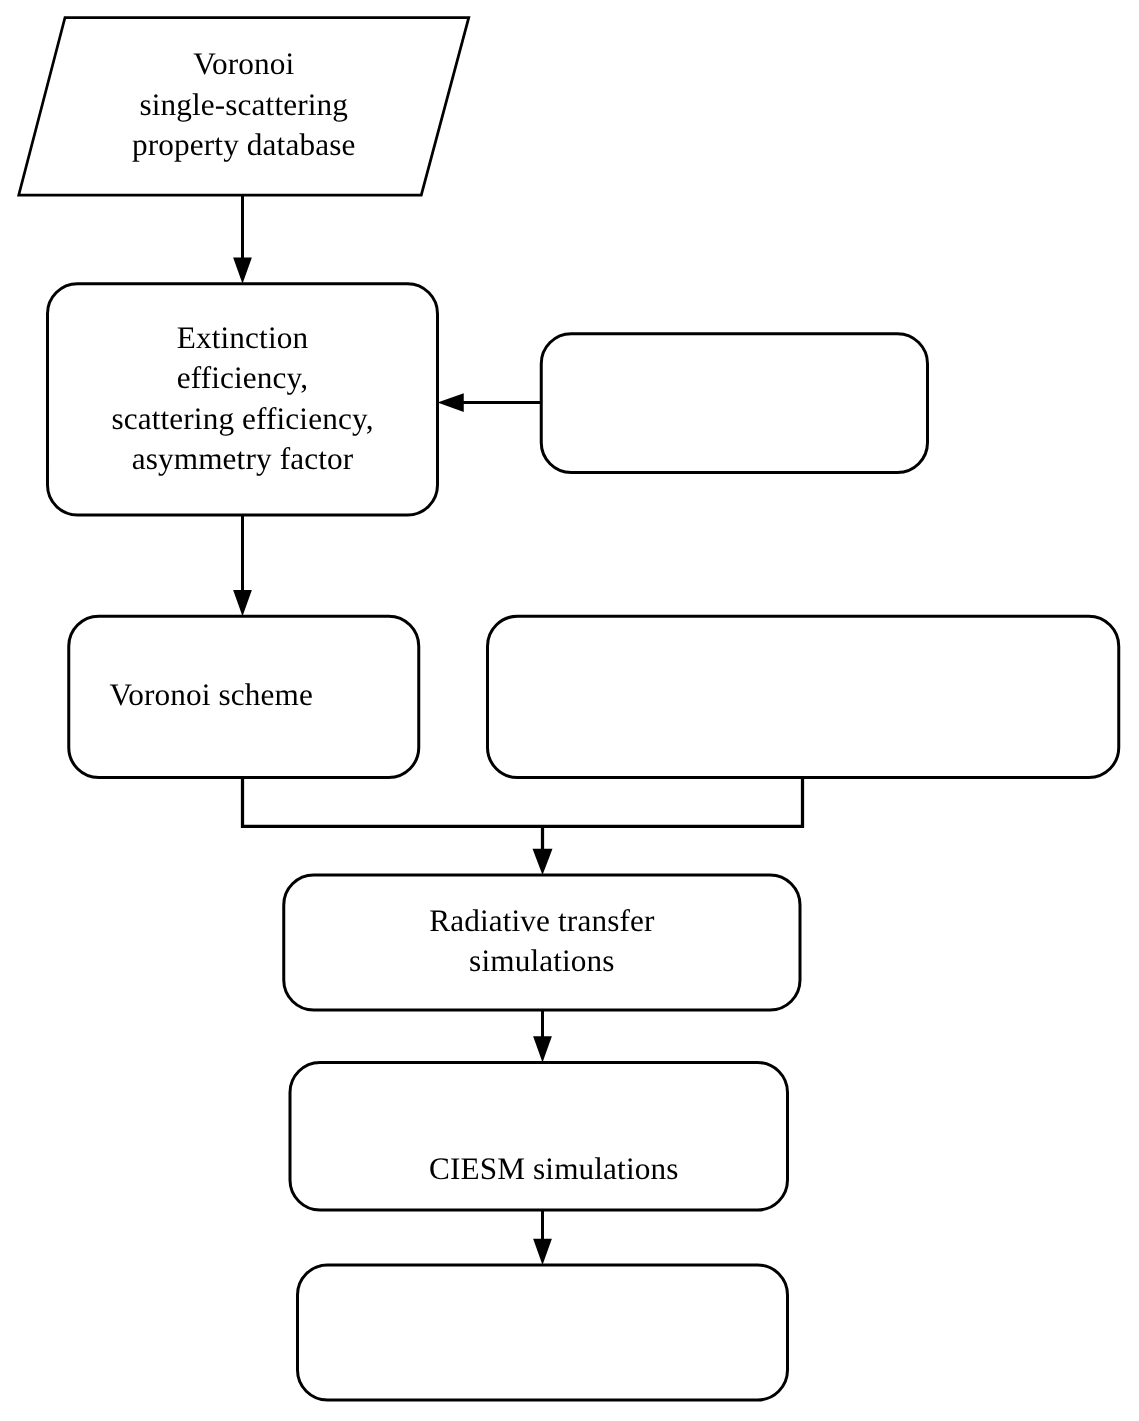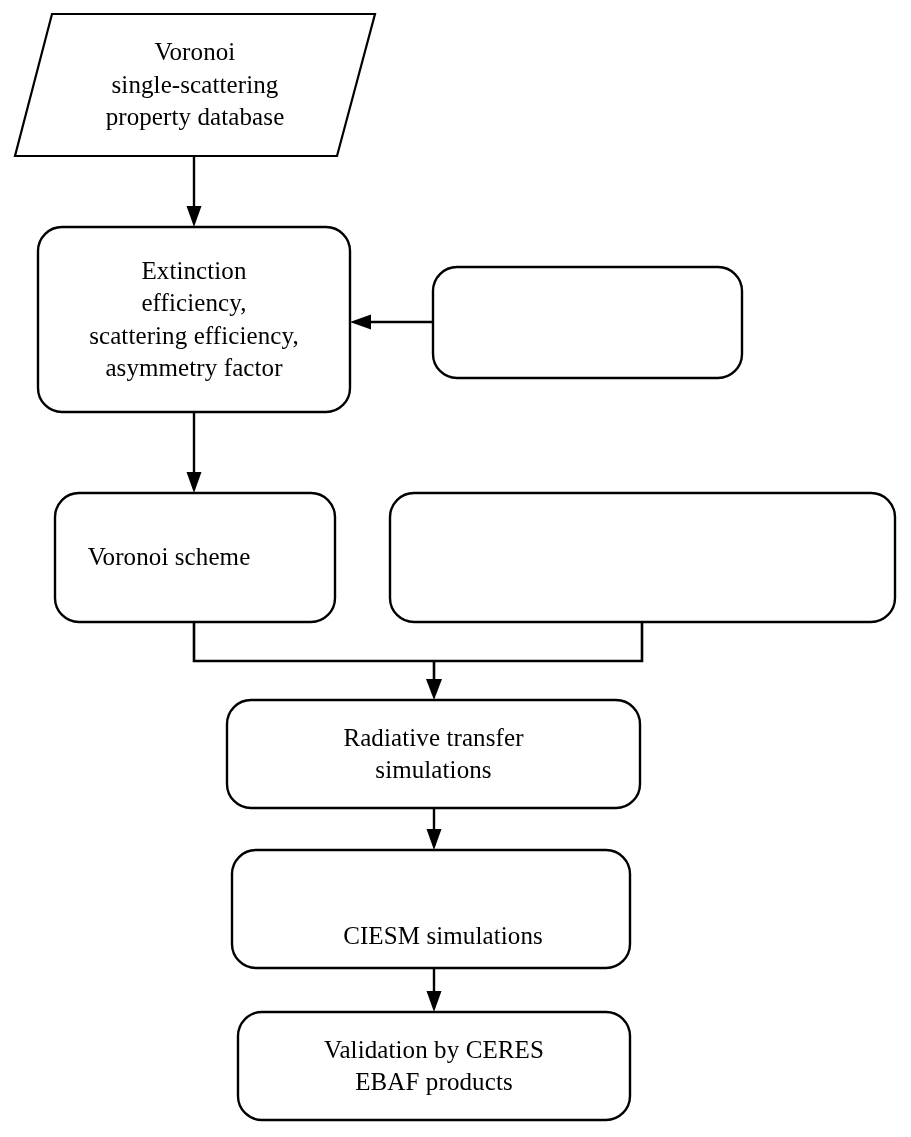--- a/index.html
+++ b/index.html
@@ -98,16 +98,14 @@
 
 
   <div class="node-label" style="left:55px; top:493px; width:228px; height:129px;">Voronoi scheme</div>
 
 
   <div class="node-label" style="left:227px; top:700px; width:413px; height:108px;">Radiative transfer
 simulations</div>
 
   <div class="node-label" style="left:244px; top:850px; width:398px; height:132px;margin-top:20px;">CIESM simulations</div>
 
-  <div class="node-label" style="left:238px; top:1012px; width:392px; height:108px;">Validation by CERES
-EBAF products</div>
 
 </div>
 
 </body></html>

